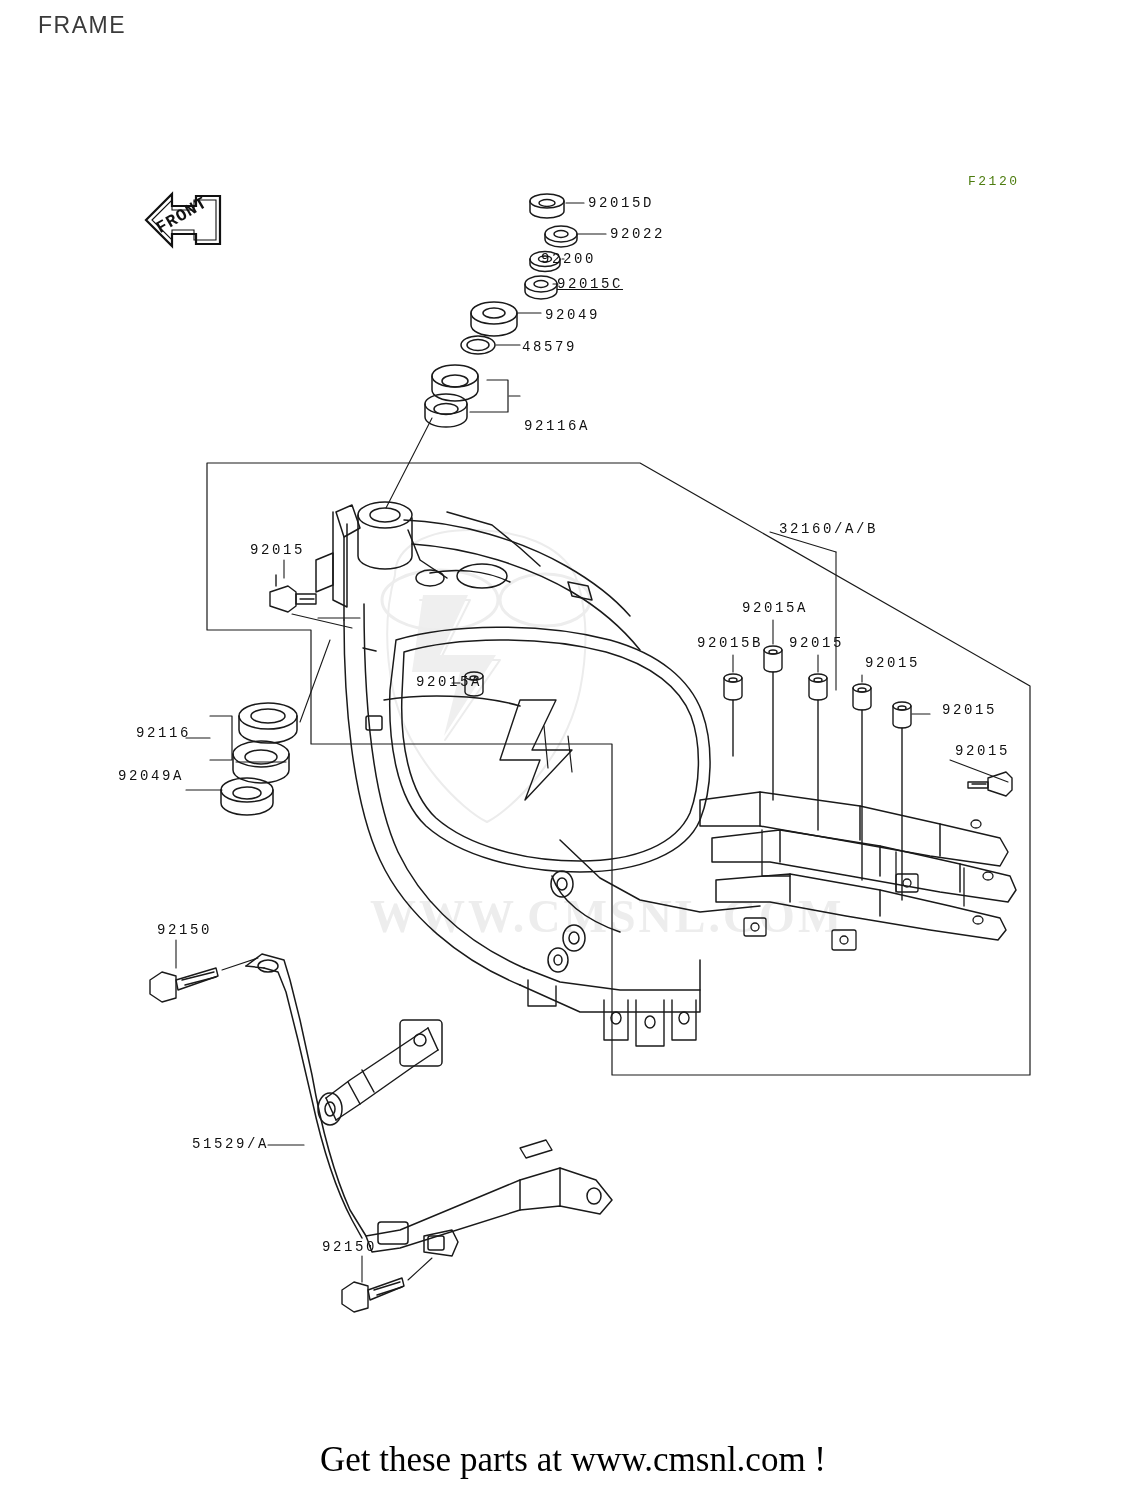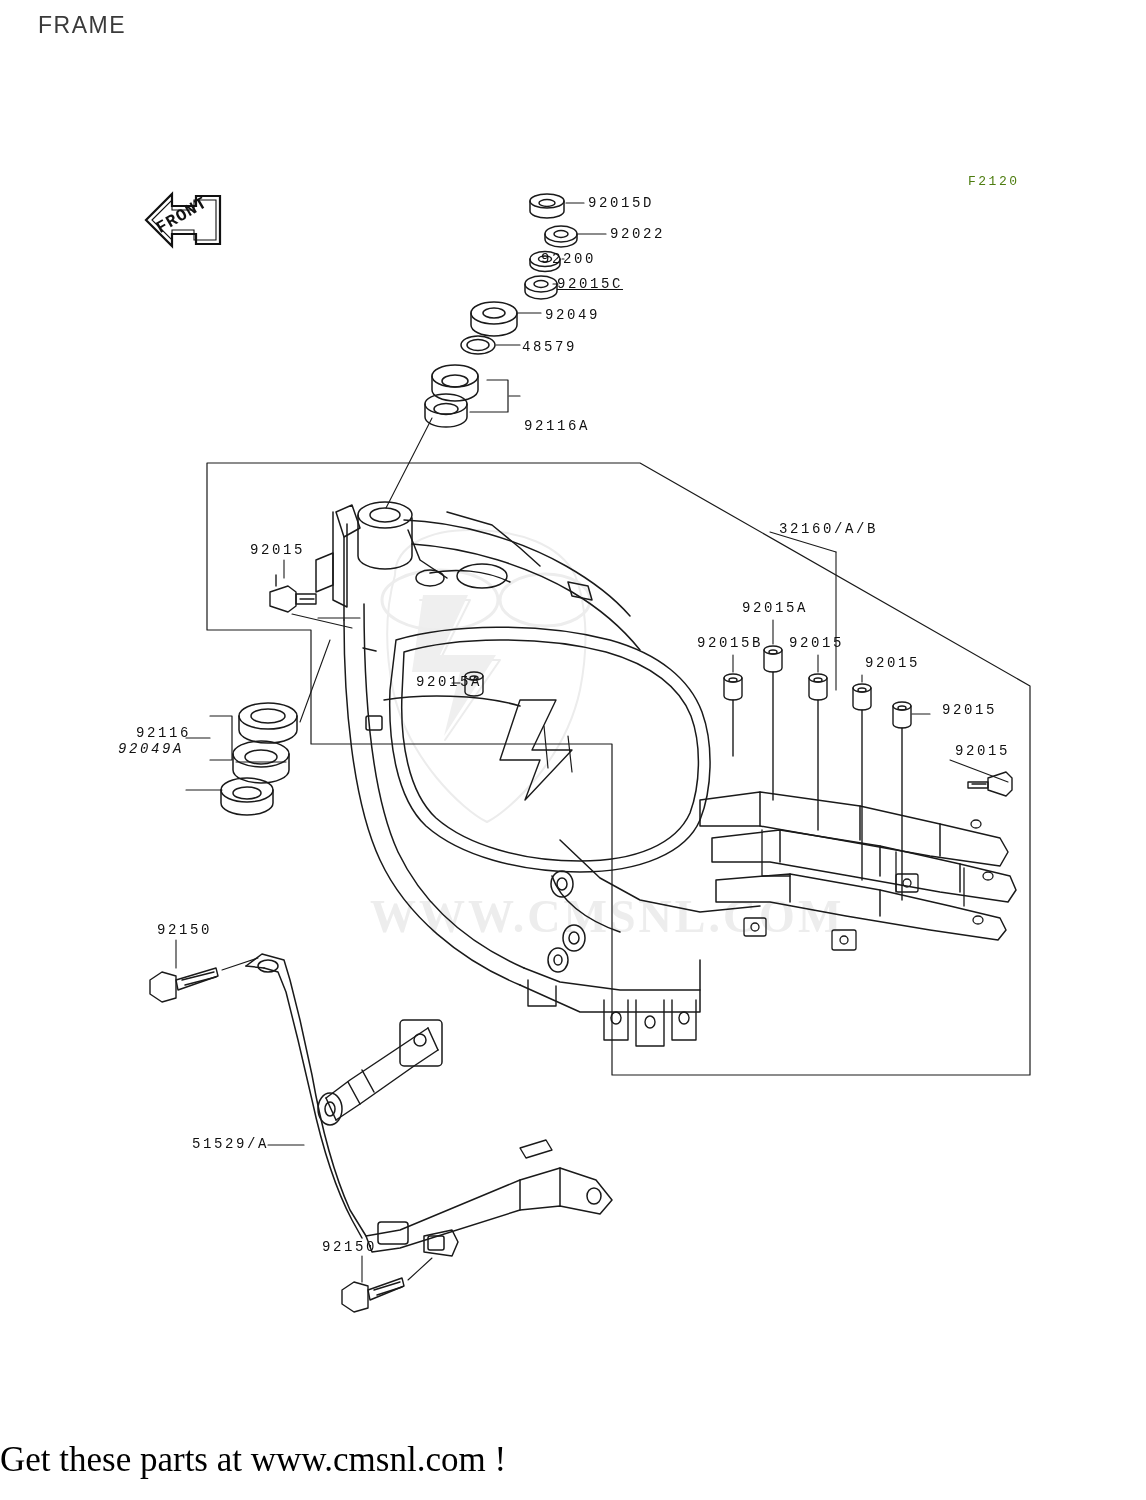--- a/index.html
+++ b/index.html
@@ -44,21 +44,21 @@
     letter-spacing: 2.6px;
     color: #111;
     font-family: "Liberation Mono", monospace;
     white-space: nowrap;
   }
   #footer-text {
     position: absolute;
     left: 0;
     right: 0;
     top: 1440px;
-    text-align: left;
+    text-align: center;
     font-family: "Liberation Serif", serif;
     font-size: 35px;
     color: #000;
     letter-spacing: 0px;
   }
   svg.art {
     position: absolute;
     left: 0;
     top: 0;
     width: 1146px;
@@ -445,19 +445,19 @@
   <div class="callout" style="left:779px; top:521px;">32160/A/B</div>
   <div class="callout" style="left:250px; top:542px;">92015</div>
   <div class="callout" style="left:742px; top:600px;">92015A</div>
   <div class="callout" style="left:697px; top:635px;">92015B</div>
   <div class="callout" style="left:789px; top:635px;">92015</div>
   <div class="callout" style="left:865px; top:655px;">92015</div>
   <div class="callout" style="left:416px; top:674px;">92015A</div>
   <div class="callout" style="left:942px; top:702px;">92015</div>
   <div class="callout" style="left:136px; top:725px;">92116</div>
   <div class="callout" style="left:955px; top:743px;">92015</div>
-  <div class="callout" style="left:118px; top:741px;font-style:italic;">92049A</div>
+  <div class="callout" style="left:118px; top:768px;">92049A</div>
   <div class="callout" style="left:157px; top:922px;">92150</div>
   <div class="callout" style="left:192px; top:1136px;">51529/A</div>
   <div class="callout" style="left:322px; top:1239px;">92150</div>
 
   <div id="footer-text">Get these parts at www.cmsnl.com !</div>
 </div>
 
 </body></html>

